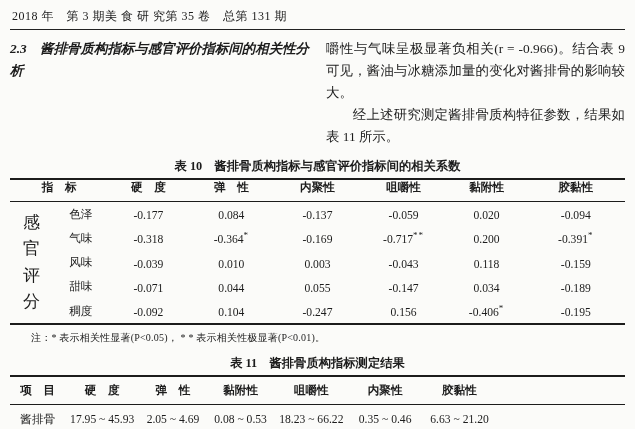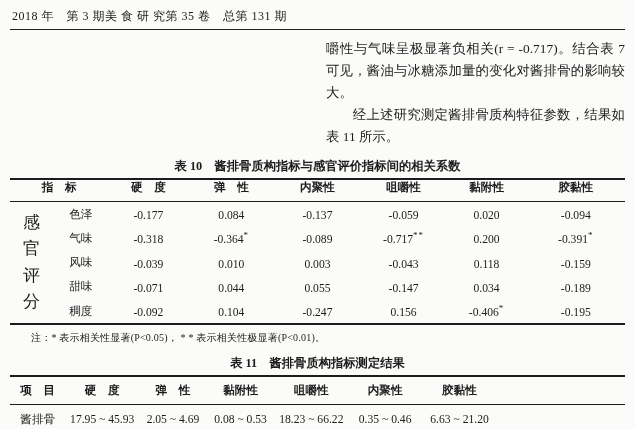--- a/index.html
+++ b/index.html
@@ -81,23 +81,24 @@
 
   <div class="page-header">
     <span>2018 年　第 3 期</span>
     <span>美 食 研 究</span>
     <span>第 35 卷　总第 131 期</span>
   </div>
   <div class="header-rule"></div>
 
   <div class="columns">
     <div class="col">
+      <h3 class="section-heading">2.3　酱排骨质构指标与感官评价指标间的相关性分析</h3>
     </div>
     <div class="col">
-      <p class="para">嚼性与气味呈极显著负相关(r = -0.717)。结合表 7 可见，酱油与冰糖添加量的变化对酱排骨的影响较大。</p>
+      <p class="para">嚼性与气味呈极显著负相关(r = -0.966)。结合表 9 可见，酱油与冰糖添加量的变化对酱排骨的影响较大。</p>
       <p class="para indent">经上述研究测定酱排骨质构特征参数，结果如表 11 所示。</p>
     </div>
   </div>
 
   <div class="tbl-title">表 10　酱排骨质构指标与感官评价指标间的相关系数</div>
 
   <table class="jtable t10">
     <colgroup>
       <col style="width:7%">
         <col style="width:9%">
@@ -129,21 +130,21 @@
         <td><span>0.084</span><sup class="sig"></sup></td>
         <td><span>-0.137</span><sup class="sig"></sup></td>
         <td><span>-0.059</span><sup class="sig"></sup></td>
         <td><span>0.020</span><sup class="sig"></sup></td>
         <td><span>-0.094</span><sup class="sig"></sup></td>
       </tr>
       <tr>
         <td>气味</td>
         <td><span>-0.318</span><sup class="sig"></sup></td>
         <td><span>-0.364</span><sup class="sig">*</sup></td>
-        <td><span>-0.089</span><sup class="sig"></sup></td>
+        <td><span>-0.169</span><sup class="sig"></sup></td>
         <td><span>-0.717</span><sup class="sig">**</sup></td>
         <td><span>0.200</span><sup class="sig"></sup></td>
         <td><span>-0.391</span><sup class="sig">*</sup></td>
       </tr>
       <tr>
         <td>风味</td>
         <td><span>-0.039</span><sup class="sig"></sup></td>
         <td><span>0.010</span><sup class="sig"></sup></td>
         <td><span>0.003</span><sup class="sig"></sup></td>
         <td><span>-0.043</span><sup class="sig"></sup></td>

